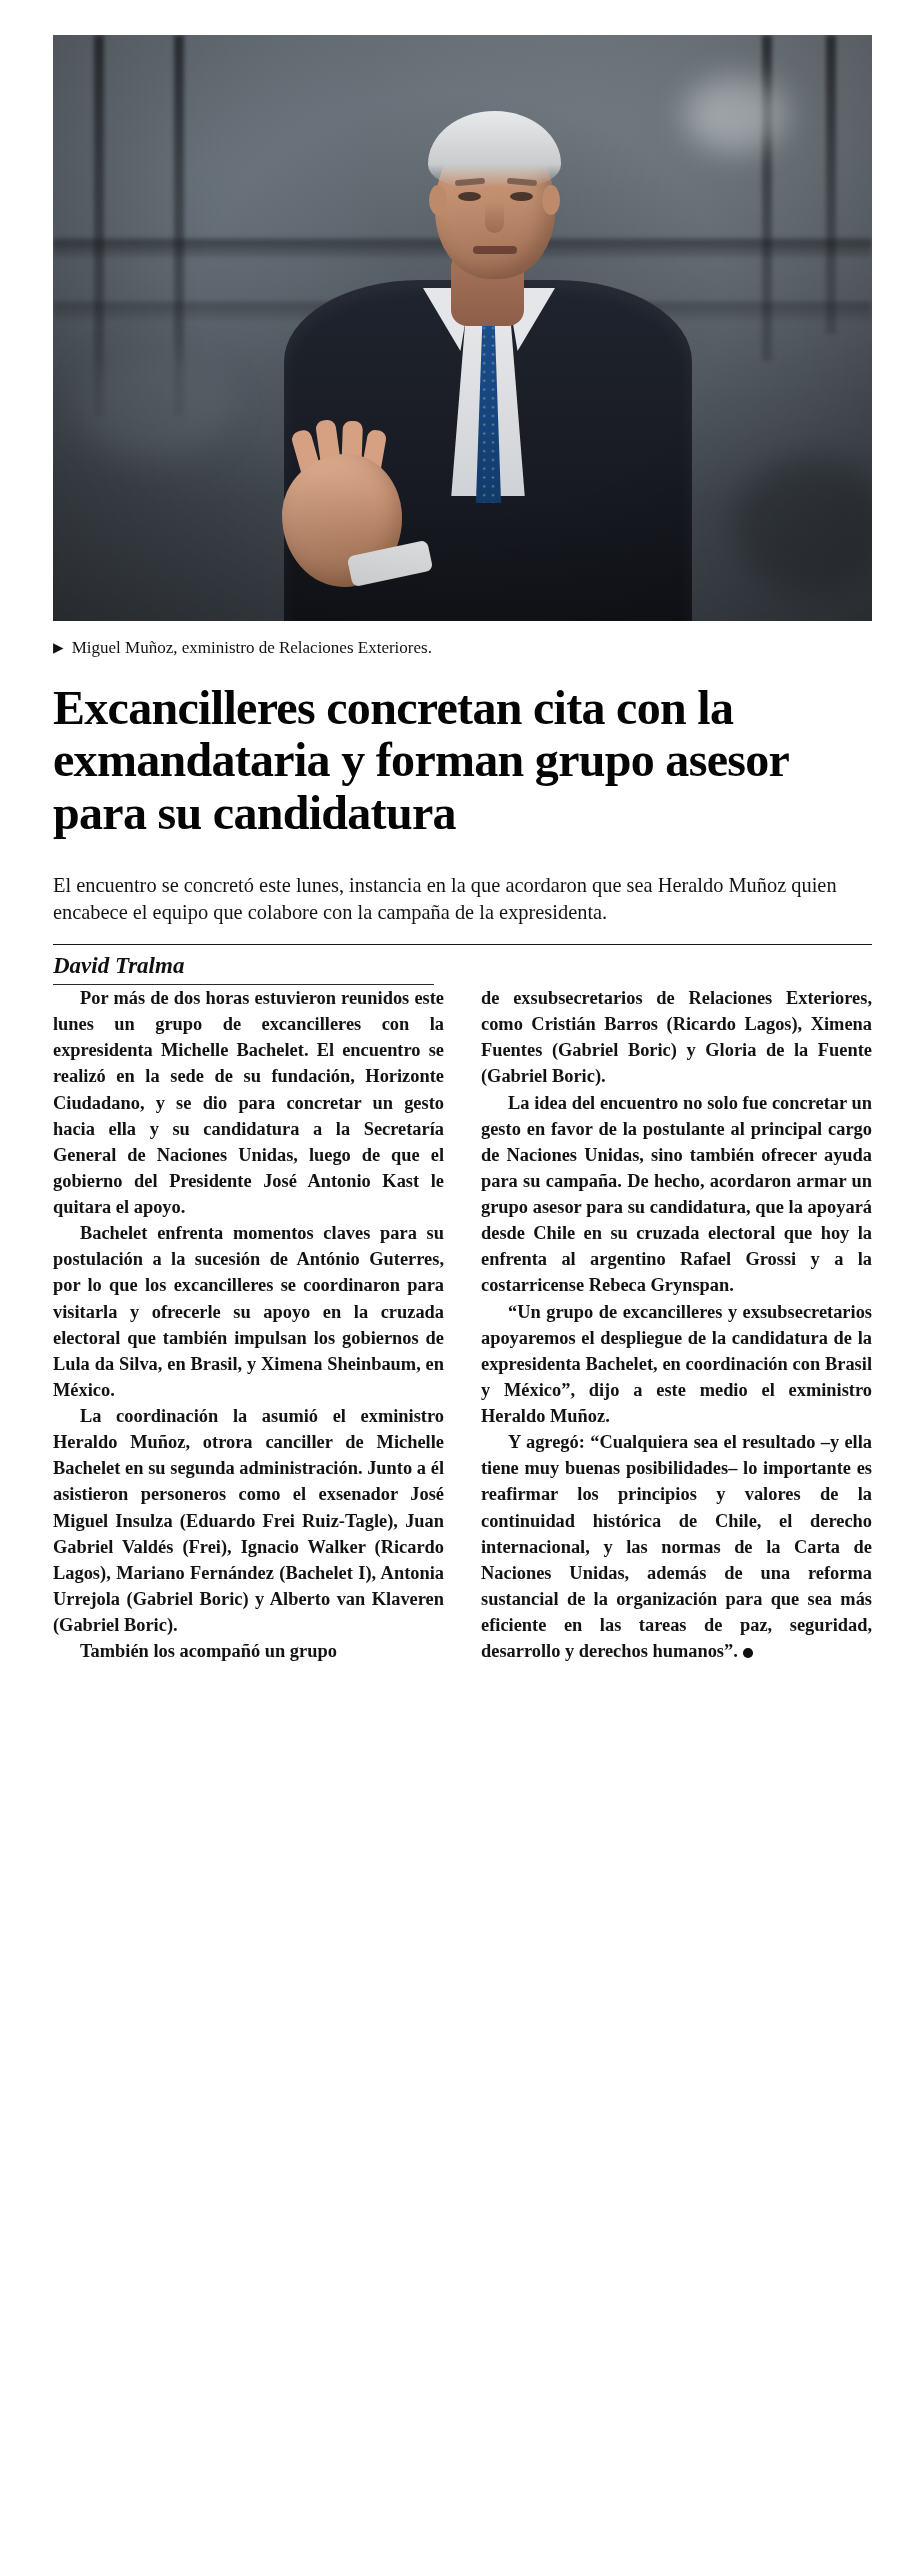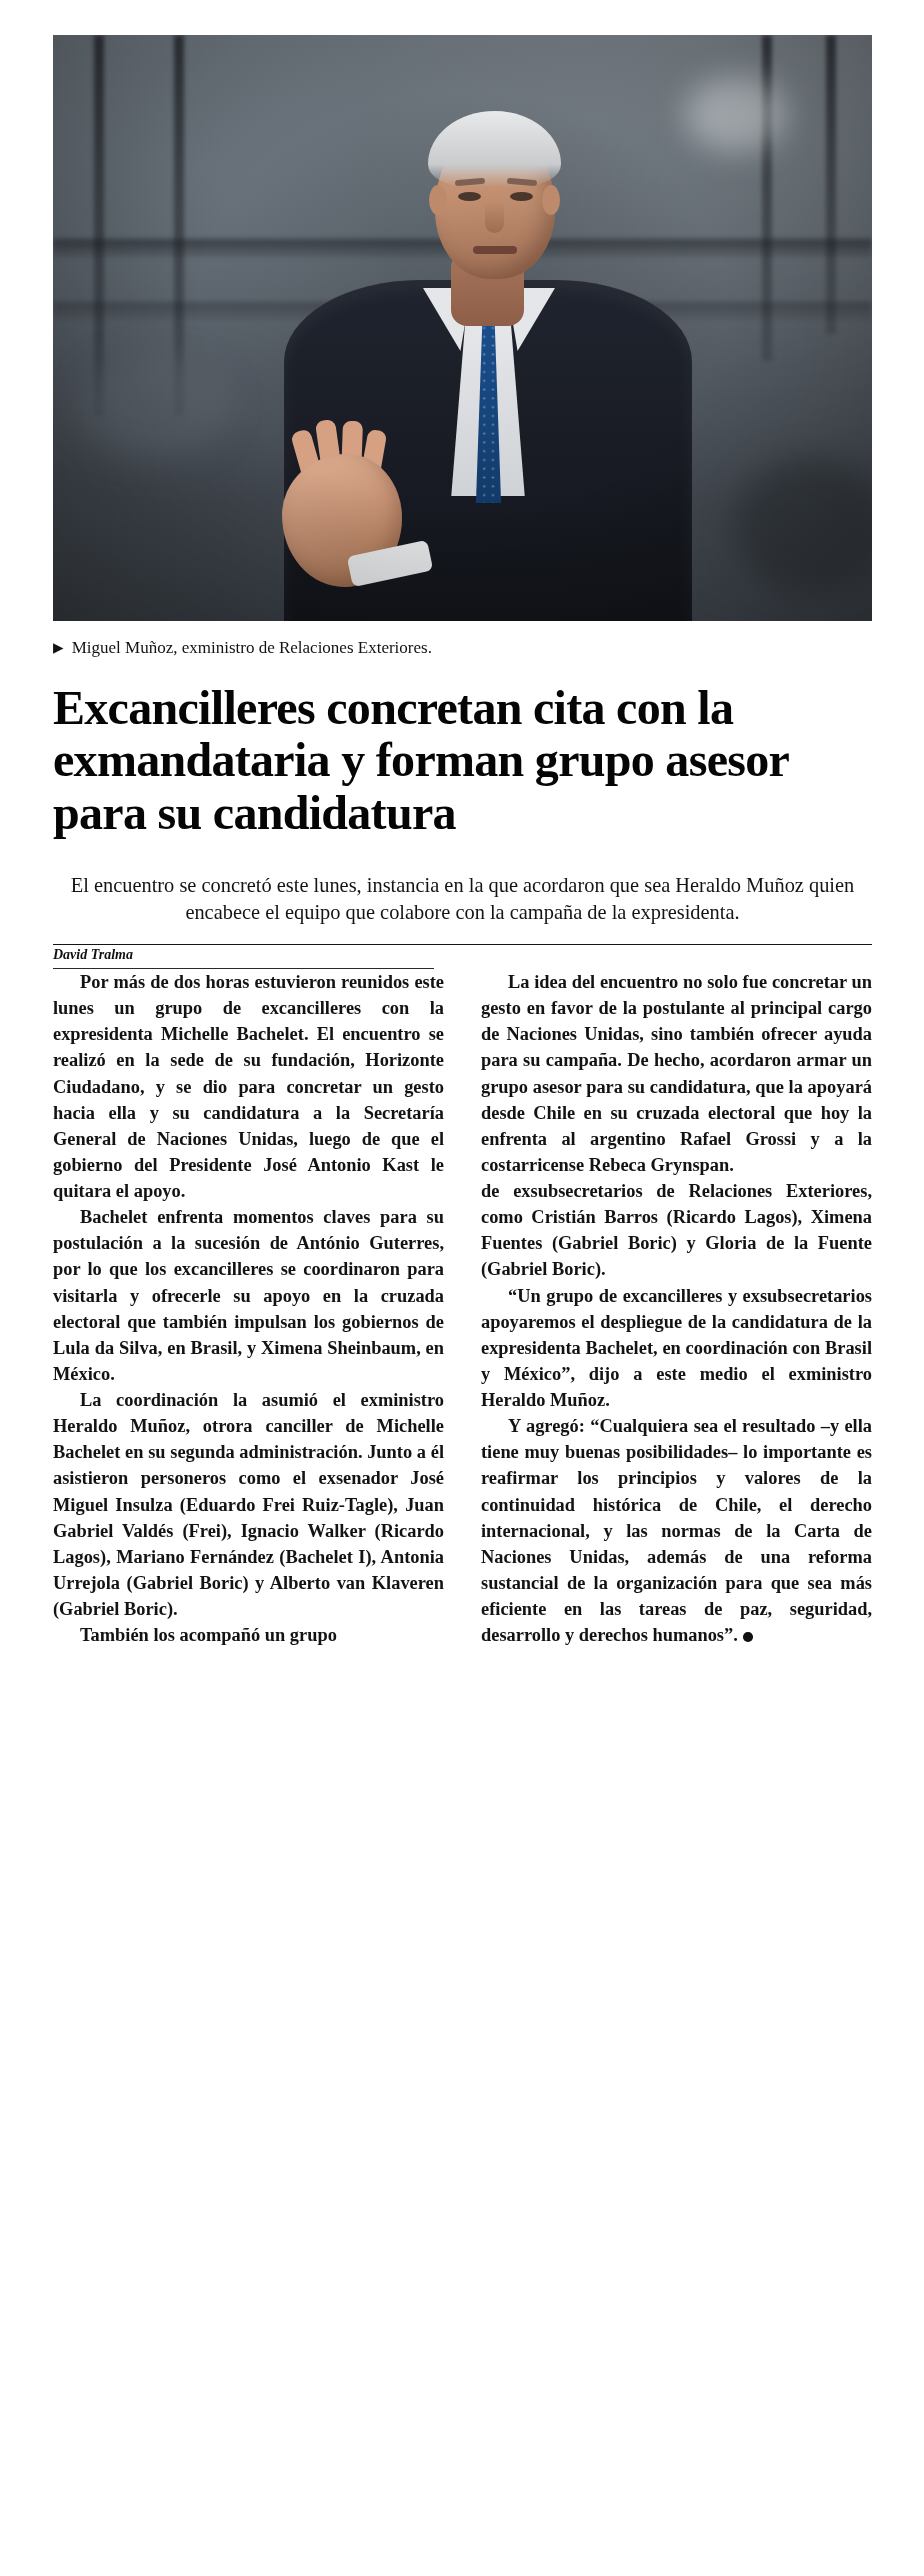--- a/index.html
+++ b/index.html
@@ -259,36 +259,35 @@
     letter-spacing: -0.7px;
     color: #050505;
   }
 
   .deck {
     margin-top: 23px;
     font-family: "Liberation Serif", serif;
     font-size: 20.4px;
     line-height: 1.32;
     color: #141414;
-    text-align: center;
   }
 
   .rule {
     margin-top: 17.7px;
     border-top: 1.4px solid #141414;
     width: 100%;
   }
 
   
   .byline {
-    margin-top: 2px;
+    margin-top: 8px;
     font-family: "Liberation Serif", serif;
     font-style: italic;
     font-weight: bold;
-    font-size: 14px;
+    font-size: 23px;
     color: #111;
   }
   .byline-rule {
     margin-top: 5.4px;
     border-top: 0.7px solid #2a2a2a;
     width: 381px;
   }
 
   .body-cols {
     margin-top: 0;
@@ -383,21 +382,21 @@
   <div class="byline-rule"></div>
 
   <div class="body-cols">
     <div class="col col-left">
       <p class="first">Por más de dos horas estuvieron reunidos este lunes un grupo de excancilleres con la expresidenta Michelle Bachelet. El encuentro se realizó en la sede de su fundación, Horizonte Ciudadano, y se dio para concretar un gesto hacia ella y su candidatura a la Secretaría General de Naciones Unidas, luego de que el gobierno del Presidente José Antonio Kast le quitara el apoyo.</p>
       <p>Bachelet enfrenta momentos claves para su postulación a la sucesión de António Guterres, por lo que los excancilleres se coordinaron para visitarla y ofrecerle su apoyo en la cruzada electoral que también impulsan los gobiernos de Lula da Silva, en Brasil, y Ximena Sheinbaum, en México.</p>
       <p>La coordinación la asumió el exministro Heraldo Muñoz, otrora canciller de Michelle Bachelet en su segunda administración. Junto a él asistieron personeros como el exsenador José Miguel Insulza (Eduardo Frei Ruiz-Tagle), Juan Gabriel Valdés (Frei), Ignacio Walker (Ricardo Lagos), Mariano Fernández (Bachelet I), Antonia Urrejola (Gabriel Boric) y Alberto van Klaveren (Gabriel Boric).</p>
       <p>También los acompañó un grupo</p>
     </div>
     <div class="col col-right">
+      <p style="text-indent:0">de exsubsecretarios de Relaciones Exteriores, como Cristián Barros (Ricardo Lagos), Ximena Fuentes (Gabriel Boric) y Gloria de la Fuente (Gabriel Boric).</p>
       <p>La idea del encuentro no solo fue concretar un gesto en favor de la postulante al principal cargo de Naciones Unidas, sino también ofrecer ayuda para su campaña. De hecho, acordaron armar un grupo asesor para su candidatura, que la apoyará desde Chile en su cruzada electoral que hoy la enfrenta al argentino Rafael Grossi y a la costarricense Rebeca Grynspan.</p>
-      <p style="text-indent:0">de exsubsecretarios de Relaciones Exteriores, como Cristián Barros (Ricardo Lagos), Ximena Fuentes (Gabriel Boric) y Gloria de la Fuente (Gabriel Boric).</p>
       <p>“Un grupo de excancilleres y exsubsecretarios apoyaremos el despliegue de la candidatura de la expresidenta Bachelet, en coordinación con Brasil y México”, dijo a este medio el exministro Heraldo Muñoz.</p>
       <p><span>Y agregó: “Cualquiera sea el resultado –y ella tiene muy buenas posibilidades– lo importante es reafirmar los principios y valores de la continuidad histórica de Chile, el derecho internacional, y las normas de la Carta de Naciones Unidas, además de una reforma sustancial de la organización para que sea más eficiente en las tareas de paz, seguridad, desarrollo y derechos humanos”.</span><span class="endmark"></span></p>
     </div>
   </div>
 
 </div>
 
 
 </body></html>

